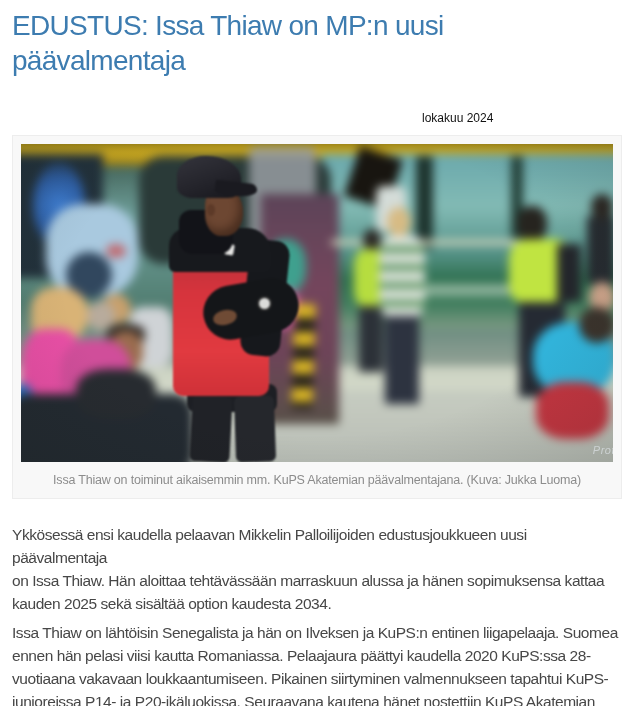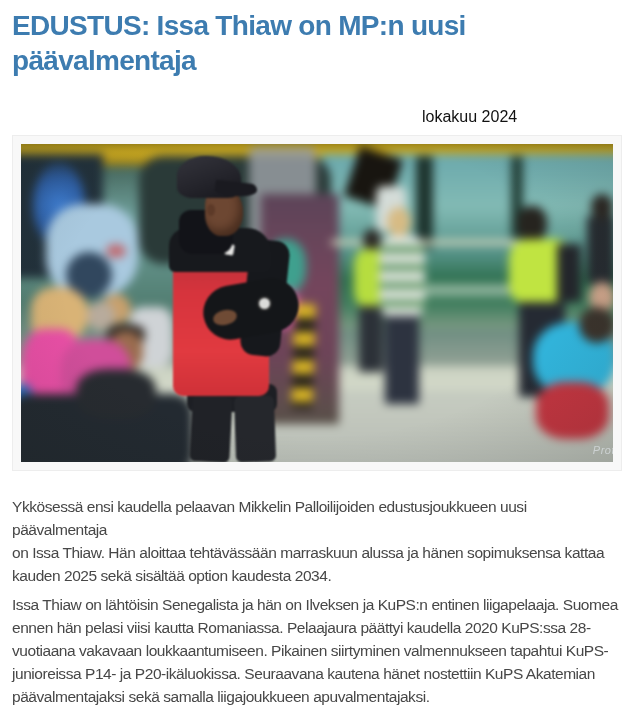--- a/index.html
+++ b/index.html
@@ -5,31 +5,31 @@
   html,body{margin:0;padding:0;}
   body{
     width:631px;height:706px;overflow:hidden;background:#ffffff;
     font-family:"Liberation Sans","DejaVu Sans",sans-serif;
   }
   .page{padding:0 9px 0 12px;}
 
   
   h1.title{
     margin:8px 0 0 0;
-    font-size:28px;line-height:35px;font-weight:700;
+    font-size:28px;line-height:35px;font-weight:400;
     letter-spacing:-0.7px;
     color:#3d7cb0;
     max-width:600px;
   }
 
   
   .meta-row{margin-top:30px;height:18px;}
   .meta-row .date{
     display:inline-block;margin-left:410px;
-    font-size:16px;line-height:18px;color:#111111;
+    font-size:12px;line-height:18px;color:#111111;
   }
 
   
   figure.article-figure{
     margin:9px 0 0 0;
     background:#f8f8f8;border:1px solid #ededed;
     padding:8px 8px 8px 8px;
     width:592px;
   }
   figcaption{
@@ -215,20 +215,21 @@
         <i class="m gaiter"></i>
         <i class="m face"></i>
         <i class="m ear"></i>
         <i class="m capdome"></i>
         <i class="m capbrim"></i>
       </div>
 
       <div class="vignette"></div>
       <span class="watermark">Prot</span>
     </div>
+    <figcaption>Issa Thiaw on toiminut aikaisemmin mm. KuPS Akatemian päävalmentajana. (Kuva: Jukka Luoma)</figcaption>
   </figure>
 
   <p class="copy first">Ykkösessä ensi kaudella pelaavan Mikkelin Palloilijoiden edustusjoukkueen uusi päävalmentaja
 on Issa Thiaw. Hän aloittaa tehtävässään marraskuun alussa ja hänen sopimuksensa kattaa
 kauden 2025 sekä sisältää option kaudesta 2034.</p>
   <p class="copy second">Issa Thiaw on lähtöisin Senegalista ja hän on Ilveksen ja KuPS:n entinen liigapelaaja. Suomea
 ennen hän pelasi viisi kautta Romaniassa. Pelaajaura päättyi kaudella 2020 KuPS:ssa 28-
 vuotiaana vakavaan loukkaantumiseen. Pikainen siirtyminen valmennukseen tapahtui KuPS-
 junioreissa P14- ja P20-ikäluokissa. Seuraavana kautena hänet nostettiin KuPS Akatemian
 päävalmentajaksi sekä samalla liigajoukkueen apuvalmentajaksi.</p>

